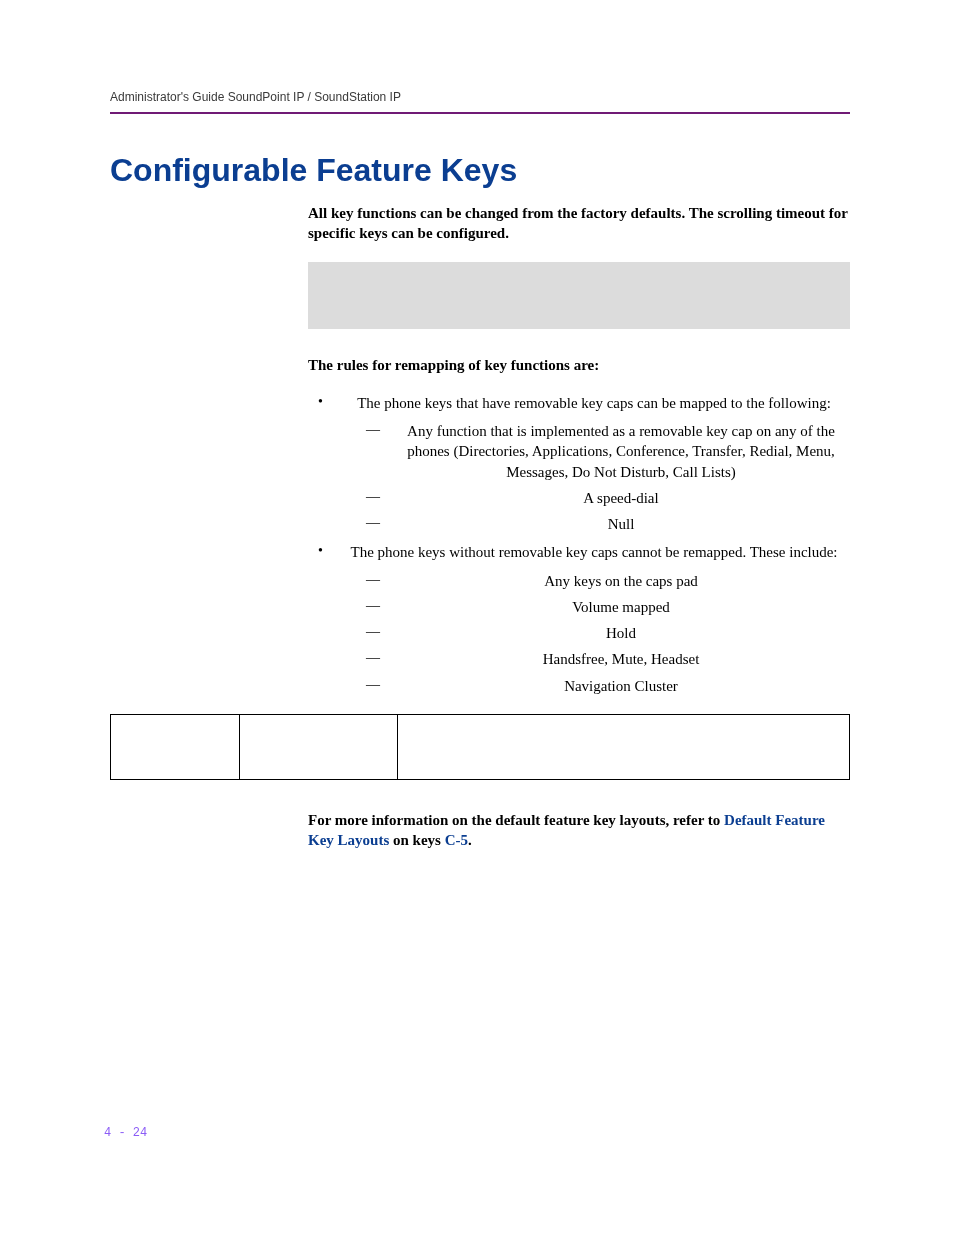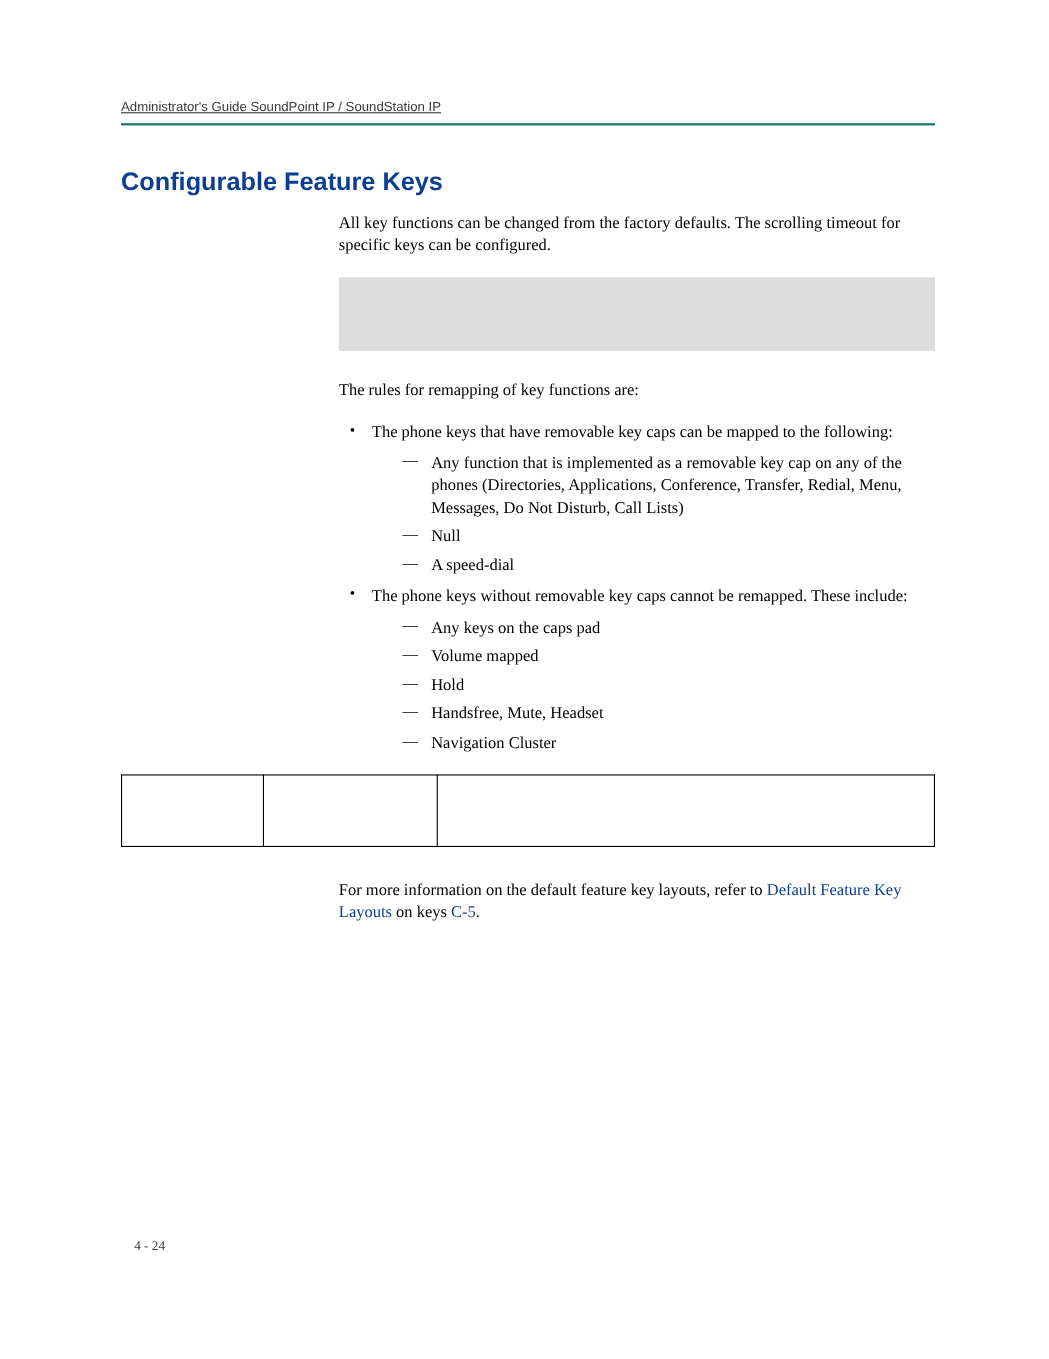--- a/index.html
+++ b/index.html
@@ -16,54 +16,55 @@
   }
   .page {
     padding: 90px 104px 0 110px;
     box-sizing: border-box;
   }
   .header-line {
     font-family: "Arial Narrow", Arial, sans-serif;
     font-size: 12px;
     color: #3a3a3a;
     padding-bottom: 8px;
-    border-bottom: 2px solid #0f766e;
-    text-decoration: underline;
+    border-bottom: 2px solid #701a75;
   }
   .section-title {
     font-family: "Arial Narrow", Arial, sans-serif;
-    font-size: 23px;
+    font-size: 32px;
     font-weight: 700;
     color: #0b3e91;
     margin-top: 38px;
     margin-bottom: 14px;
     font-stretch: condensed;
   }
   .body-block {
     margin-left: 198px;
   }
   .para {
     line-height: 1.35;
     margin-bottom: 18px;
+    font-weight: bold;
   }
   .grey-box {
     background: #dcdcdc;
     height: 67px;
     margin-bottom: 26px;
   }
   ul.outer {
     list-style: none;
     padding: 0;
     margin: 0 0 18px 0;
   }
   ul.outer > li {
     position: relative;
     padding-left: 30px;
     line-height: 1.35;
     margin-bottom: 8px;
+    text-align: center;
   }
   ul.outer > li::before {
     content: "•";
     position: absolute;
     left: 10px;
     top: 0;
     font-size: 14px;
   }
   ul.inner {
     list-style: none;
@@ -102,24 +103,24 @@
   }
   .config-table td.c3 {
     width: auto;
   }
   .link {
     color: #0b3e91;
   }
   .page-num {
     position: absolute;
     bottom: 95px;
-    left: 122px;
-    font-family: Liberation Serif, serif;
+    left: 104px;
+    font-family: Liberation Mono, monospace;
     font-size: 12px;
-    color: #404040;
+    color: #8b5cf6;
   }
 </style>
 </head>
 <body>
 
 <div class="page">
   <div class="header-line">Administrator's Guide SoundPoint IP / SoundStation IP</div>
 
   <div class="section-title">Configurable Feature Keys</div>
 
@@ -128,22 +129,22 @@
 
     <div class="grey-box"></div>
 
     <div class="para">The rules for remapping of key functions are:</div>
 
     <ul class="outer">
       <li>
         <span>The phone keys that have removable key caps can be mapped to the following:</span>
         <ul class="inner">
           <li>Any function that is implemented as a removable key cap on any of the phones (Directories, Applications, Conference, Transfer, Redial, Menu, Messages, Do Not Disturb, Call Lists)</li>
+          <li>A speed-dial</li>
           <li>Null</li>
-          <li>A speed-dial</li>
         </ul>
       </li>
       <li>
         <span>The phone keys without removable key caps cannot be remapped. These include:</span>
         <ul class="inner">
           <li>Any keys on the caps pad</li>
           <li>Volume mapped</li>
           <li>Hold</li>
           <li>Handsfree, Mute, Headset</li>
           <li>Navigation Cluster</li>

